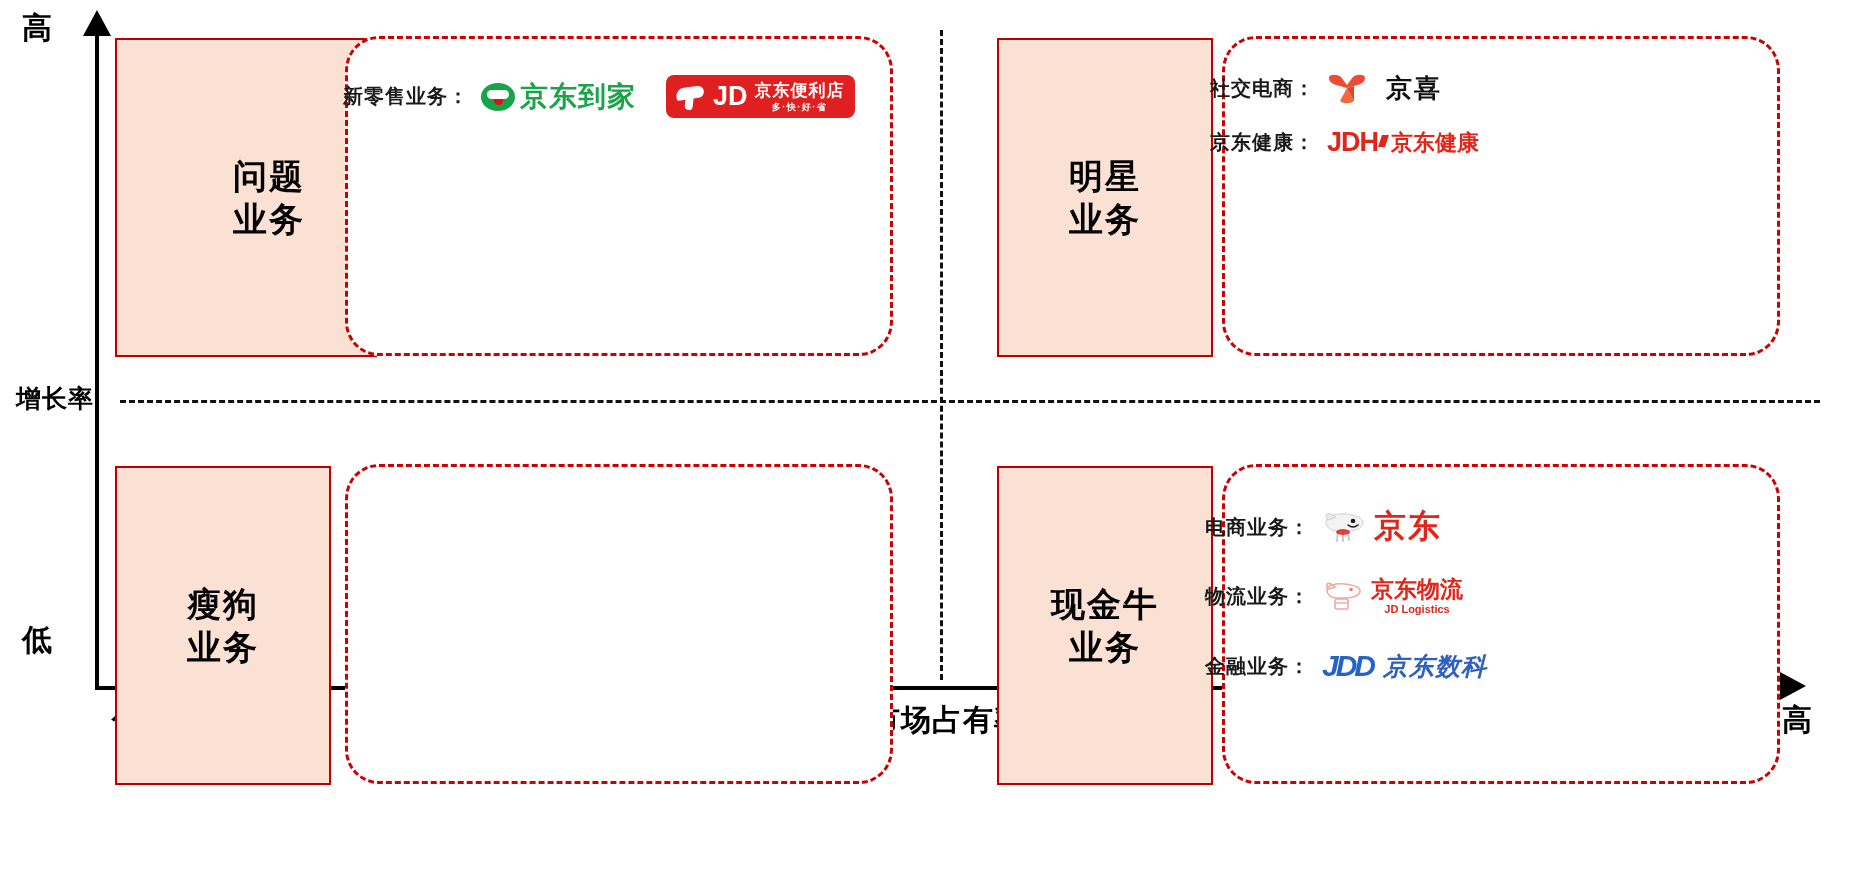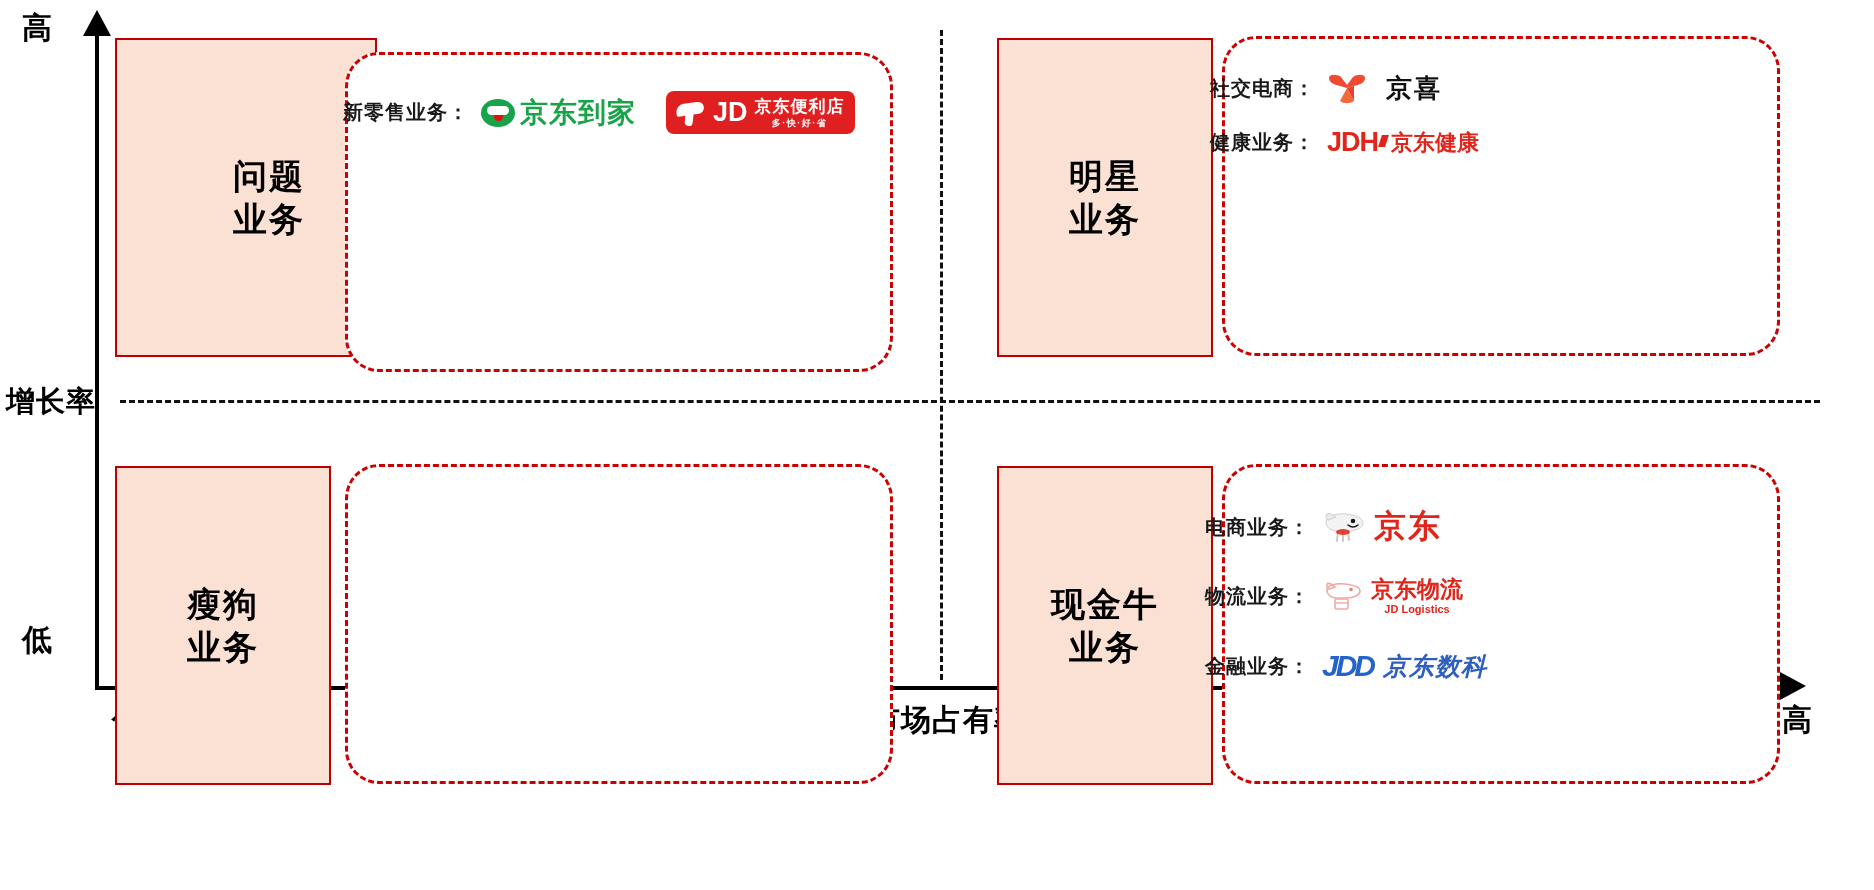--- a/index.html
+++ b/index.html
@@ -16,21 +16,21 @@
       border-bottom:26px solid #000;}
   .axis-h{position:absolute;left:95px;top:686px;height:4px;width:1690px;background:#000;}
   .axis-h-head{position:absolute;left:1780px;top:672px;width:0;height:0;
       border-top:14px solid transparent;border-bottom:14px solid transparent;
       border-left:26px solid #000;}
 
   .axis-label{position:absolute;font-size:30px;font-weight:700;color:#000;
       letter-spacing:1px;white-space:nowrap;}
   .lbl-y-high{left:22px;top:8px;}
   .lbl-y-low{left:22px;top:620px;}
-  .lbl-y-name{left:6px;top:382px;font-size:29px;}
+  .lbl-y-name{left:16px;top:382px;font-size:25px;}
   .lbl-x-low{left:112px;top:700px;}
   .lbl-x-high{left:1782px;top:700px;}
   .lbl-x-name{left:870px;top:700px;}
 
   
   .div-h{position:absolute;left:120px;top:400px;width:1700px;height:0;
       border-top:3px dashed #111;}
   .div-v{position:absolute;left:940px;top:30px;width:0;height:650px;
       border-left:3px dashed #111;}
 
@@ -40,21 +40,21 @@
   .qbox span{font-size:34px;font-weight:700;color:#000;line-height:1.25;
       text-align:center;letter-spacing:2px;}
   .q-problem{left:115px;top:38px;width:212px;height:315px;padding-left:46px;}
   .q-star{left:997px;top:38px;width:212px;height:315px;}
   .q-dog{left:115px;top:466px;width:212px;height:315px;}
   .q-cash{left:997px;top:466px;width:212px;height:315px;}
 
   
   .panel{position:absolute;border:3px dashed #cc0000;border-radius:34px;
       box-sizing:border-box;background:#fff;}
-  .p-tl{left:345px;top:52px;width:548px;height:320px;}
+  .p-tl{left:345px;top:36px;width:548px;height:320px;}
   .p-tr{left:1222px;top:36px;width:558px;height:320px;}
   .p-bl{left:345px;top:464px;width:548px;height:320px;}
   .p-br{left:1222px;top:464px;width:558px;height:320px;}
 
   
   .item{position:absolute;display:flex;align-items:center;white-space:nowrap;}
   .item-label{font-size:20px;font-weight:700;color:#1a1a1a;letter-spacing:1px;
       margin-right:12px;}
 
   
@@ -193,21 +193,21 @@
             <path d="M2 4 C2 0 10 0 14 3 L20 11 L26 3 C30 0 38 0 38 4 C38 9 32 11 27 12 L20 14 L13 12 C8 11 2 9 2 4 Z" fill="#ef4a32"></path>
             <path d="M20 14 L13 27 C17 30 23 30 27 27 Z" fill="#f26a3c"></path>
             <path d="M20 14 L27 12 L27 27 Z" fill="#e8412a"></path>
           </svg>
         </div>
         <div class="jingxi-text">京喜</div>
       </div>
     </div>
 
     <div class="item" style="left:-15px;top:88px;">
-      <div class="item-label">健康业务：</div>
+      <div class="item-label">京东健康：</div>
       <div class="logo-health">
         <span class="health-jdh">JDH</span>
         <span class="health-tick"></span>
         <span class="health-cn">京东健康</span>
       </div>
     </div>
   </div>
 
   <div class="panel p-bl"></div>
 

